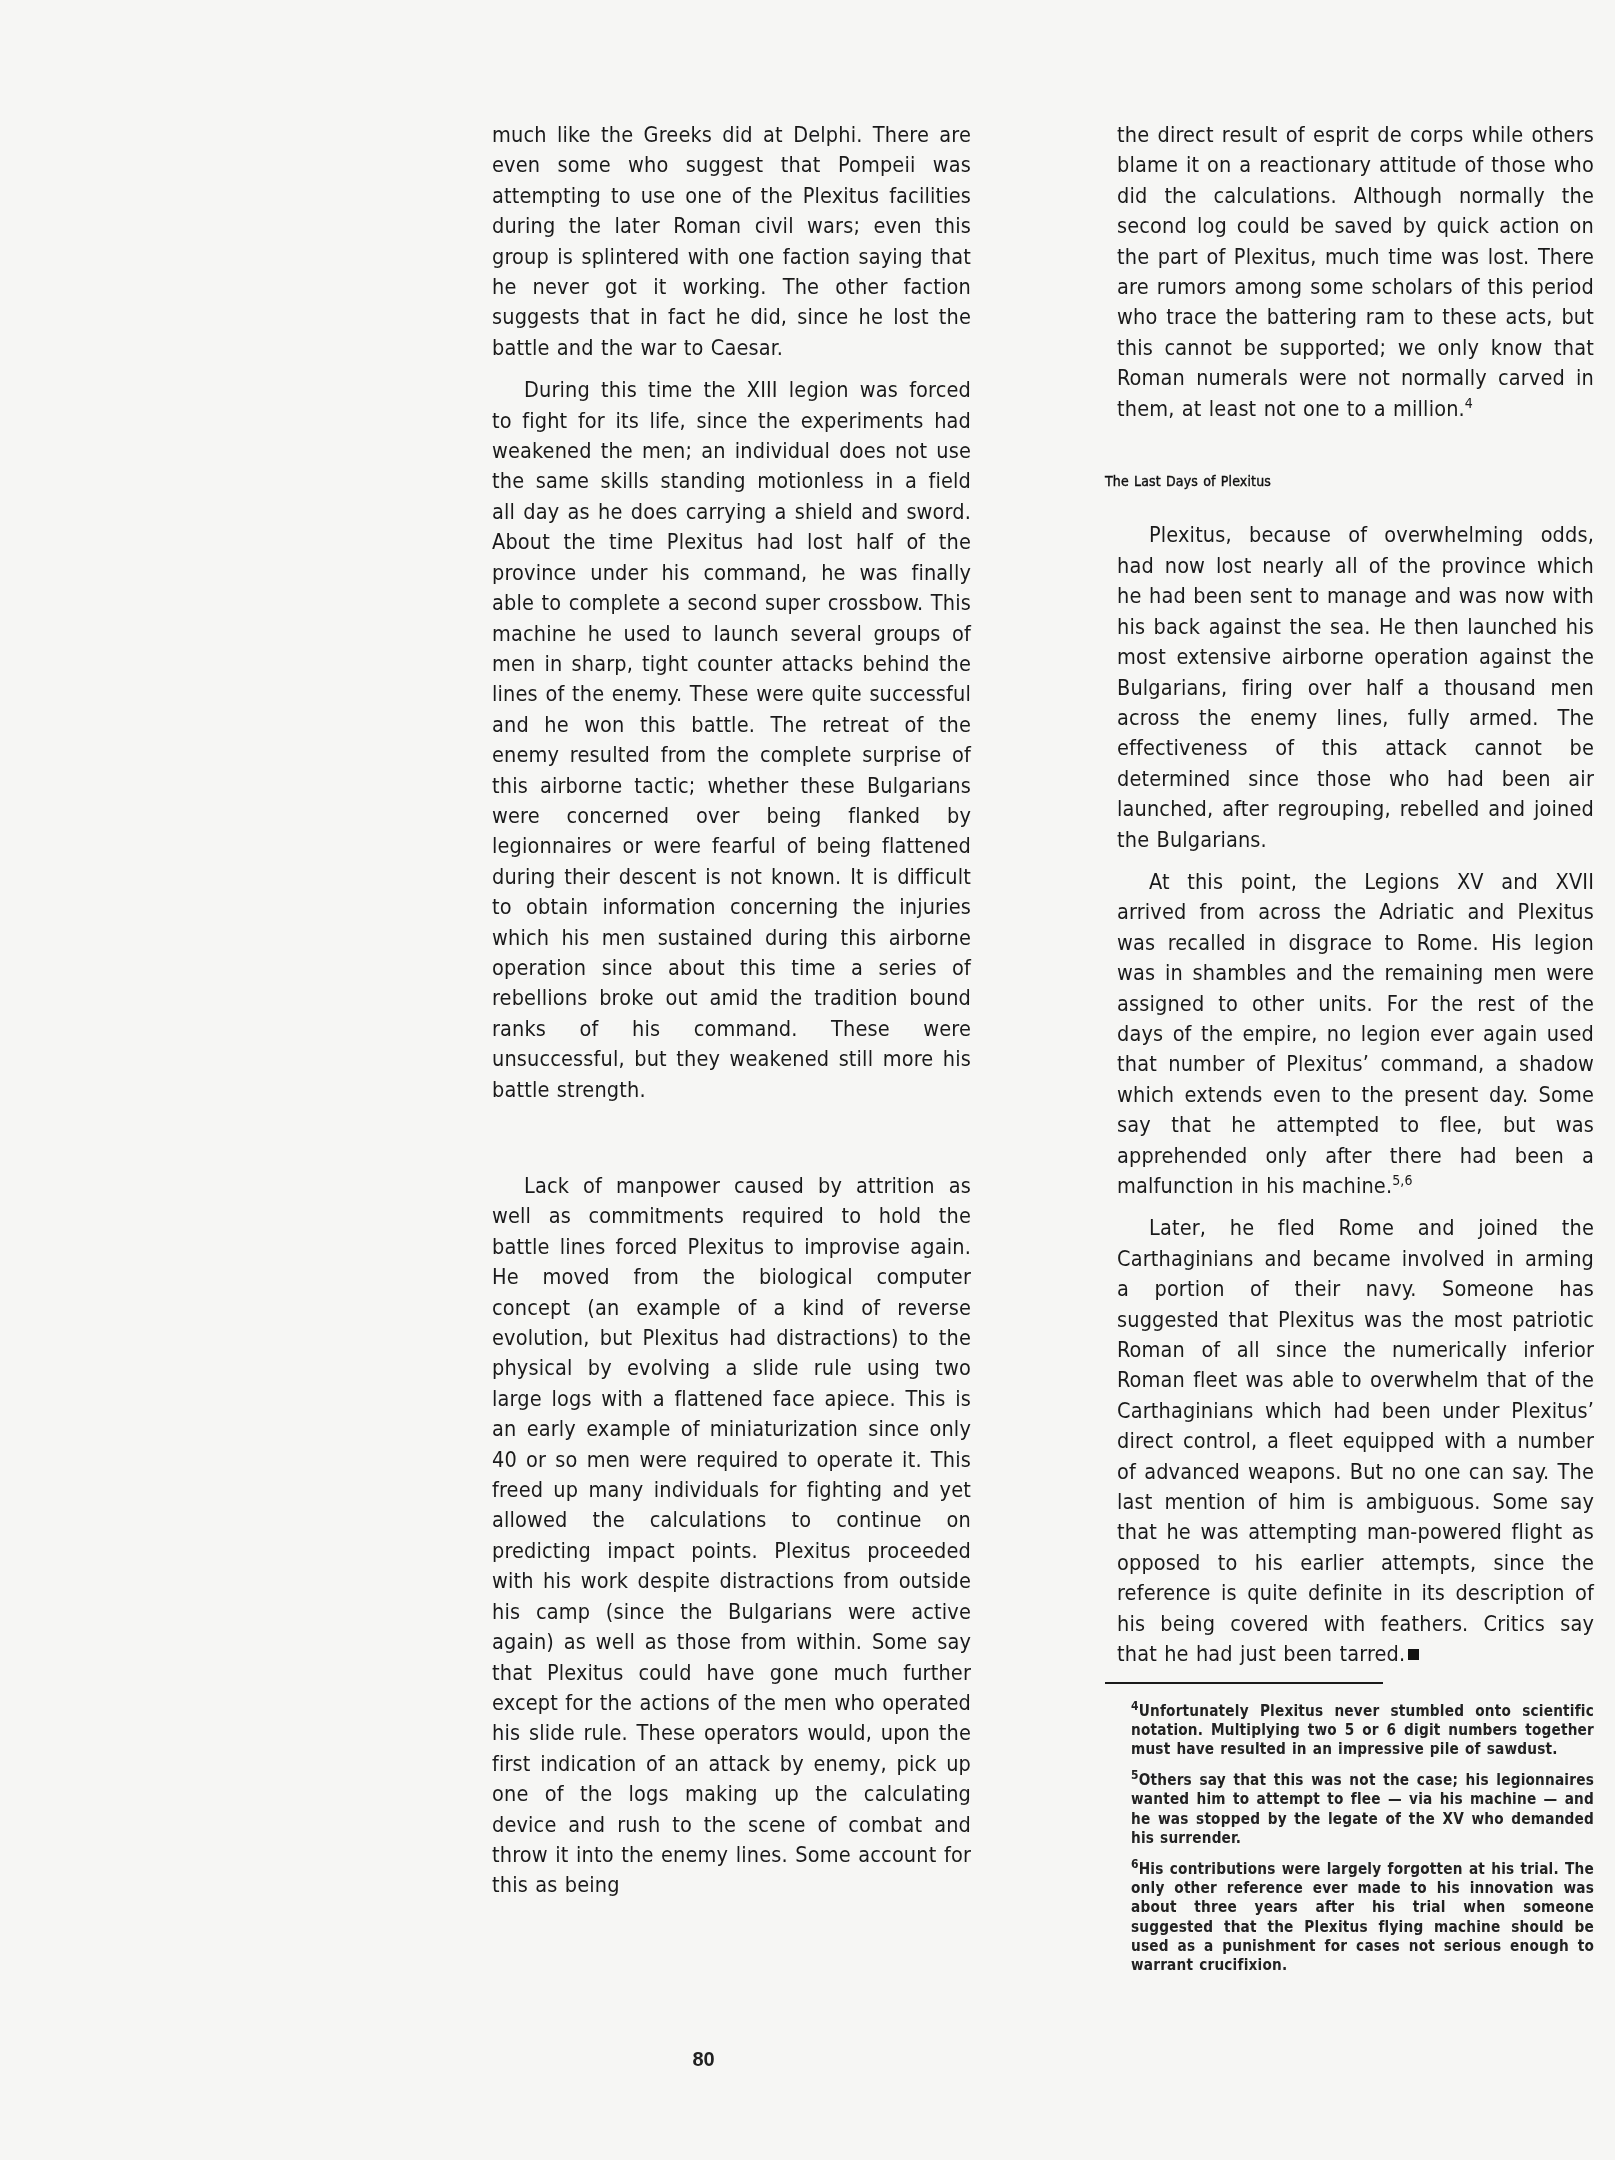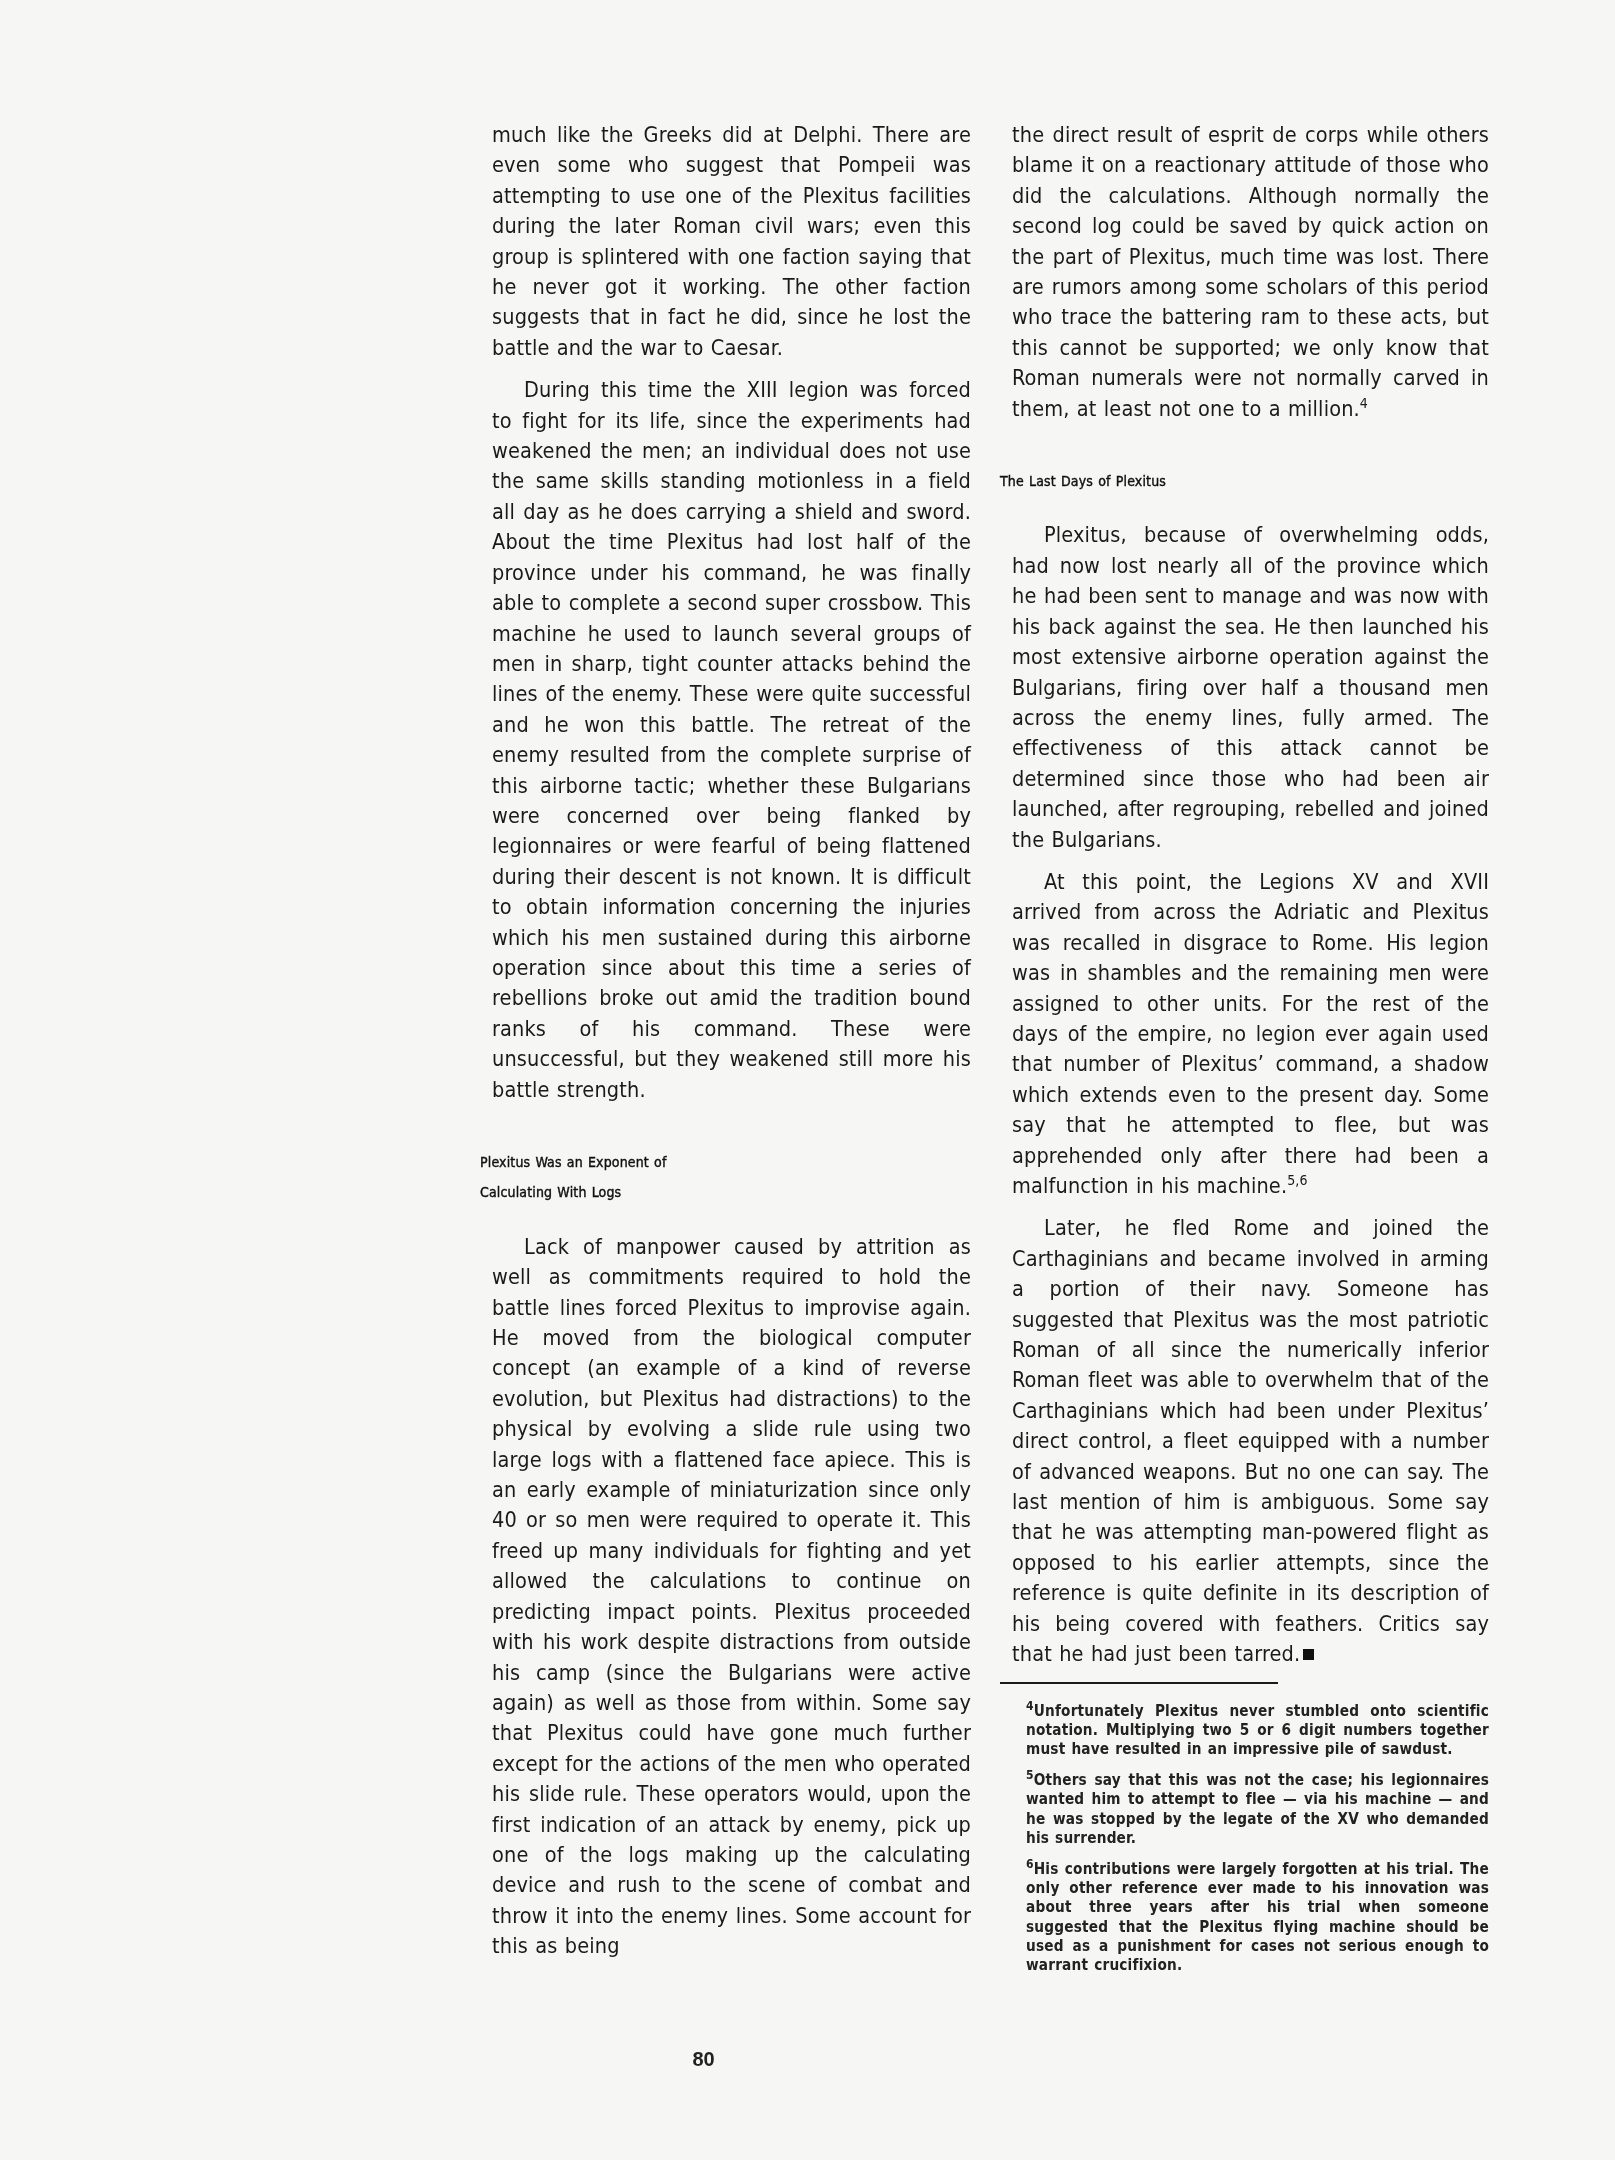--- a/index.html
+++ b/index.html
@@ -10,21 +10,21 @@
     color:#1a1a1a;
   }
   .col {
     position:absolute; top:108px;
     font-size:21.5px; line-height:30.4px;
     text-align:justify; letter-spacing:0.15px;
     word-spacing:1px;
     font-stretch:condensed;
   }
   .col-left { left:480px; width:503px; }
-  .col-right { left:1000px; width:501px; }
+  .col-right { left:1105px; width:501px; }
   .col p { margin:12px; text-indent:0; }
   .col p.ind { text-indent:32px; }
   .col h3 {
     font-size:14px; font-weight:normal; margin:0; line-height:30.4px;
     text-align:left; color:#111; -webkit-text-stroke:0.4px #111;
   }
   .h-gap { height:30px; }
   .h-gap-small { height:12px; }
   sup { font-size:14px; line-height:0; vertical-align:super; }
   .endmark { display:inline-block; width:11px; height:11px; background:#111; margin-left:3px; vertical-align:1px; }
@@ -44,24 +44,20 @@
   
   .col span.t, .col p { font-family:"DejaVu Sans", sans-serif; }
 </style>
 </head>
 <body>
 
 <div class="col col-left">
   <p>much like the Greeks did at Delphi. There are even some who suggest that Pompeii was attempting to use one of the Plexitus facilities during the later Roman civil wars; even this group is splintered with one faction saying that he never got it working. The other faction suggests that in fact he did, since he lost the battle and the war to Caesar.</p>
   <p class="ind">During this time the XIII legion was forced to fight for its life, since the experiments had weakened the men; an individual does not use the same skills standing motionless in a field all day as he does carrying a shield and sword. About the time Plexitus had lost half of the province under his command, he was finally able to complete a second super crossbow. This machine he used to launch several groups of men in sharp, tight counter attacks behind the lines of the enemy. These were quite successful and he won this battle. The retreat of the enemy resulted from the complete surprise of this airborne tactic; whether these Bulgarians were concerned over being flanked by legionnaires or were fearful of being flattened during their descent is not known. It is difficult to obtain information concerning the injuries which his men sustained during this airborne operation since about this time a series of rebellions broke out amid the tradition bound ranks of his command. These were unsuccessful, but they weakened still more his battle strength.</p>
   <div class="h-gap"></div>
-  <h3>
-    <span>Plexitus Was an Exponent of</span><br>
-    <span>Calculating With Logs</span>
-  </h3>
   <div class="h-gap-small"></div>
   <p class="ind">Lack of manpower caused by attrition as well as commitments required to hold the battle lines forced Plexitus to improvise again. He moved from the biological computer concept (an example of a kind of reverse evolution, but Plexitus had distractions) to the physical by evolving a slide rule using two large logs with a flattened face apiece. This is an early example of miniaturization since only 40 or so men were required to operate it. This freed up many individuals for fighting and yet allowed the calculations to continue on predicting impact points. Plexitus proceeded with his work despite distractions from outside his camp (since the Bulgarians were active again) as well as those from within. Some say that Plexitus could have gone much further except for the actions of the men who operated his slide rule. These operators would, upon the first indication of an attack by enemy, pick up one of the logs making up the calculating device and rush to the scene of combat and throw it into the enemy lines. Some account for this as being</p>
 </div>
 
 <div class="col col-right">
   <p><span>the direct result of esprit de corps while others blame it on a reactionary attitude of those who did the calculations. Although normally the second log could be saved by quick action on the part of Plexitus, much time was lost. There are rumors among some scholars of this period who trace the battering ram to these acts, but this cannot be supported; we only know that Roman numerals were not normally carved in them, at least not one to a million.</span><sup>4</sup></p>
   <div class="h-gap"></div>
   <h3>The Last Days of Plexitus</h3>
   <div class="h-gap-small"></div>
   <p class="ind">Plexitus, because of overwhelming odds, had now lost nearly all of the province which he had been sent to manage and was now with his back against the sea. He then launched his most extensive airborne operation against the Bulgarians, firing over half a thousand men across the enemy lines, fully armed. The effectiveness of this attack cannot be determined since those who had been air launched, after regrouping, rebelled and joined the Bulgarians.</p>

